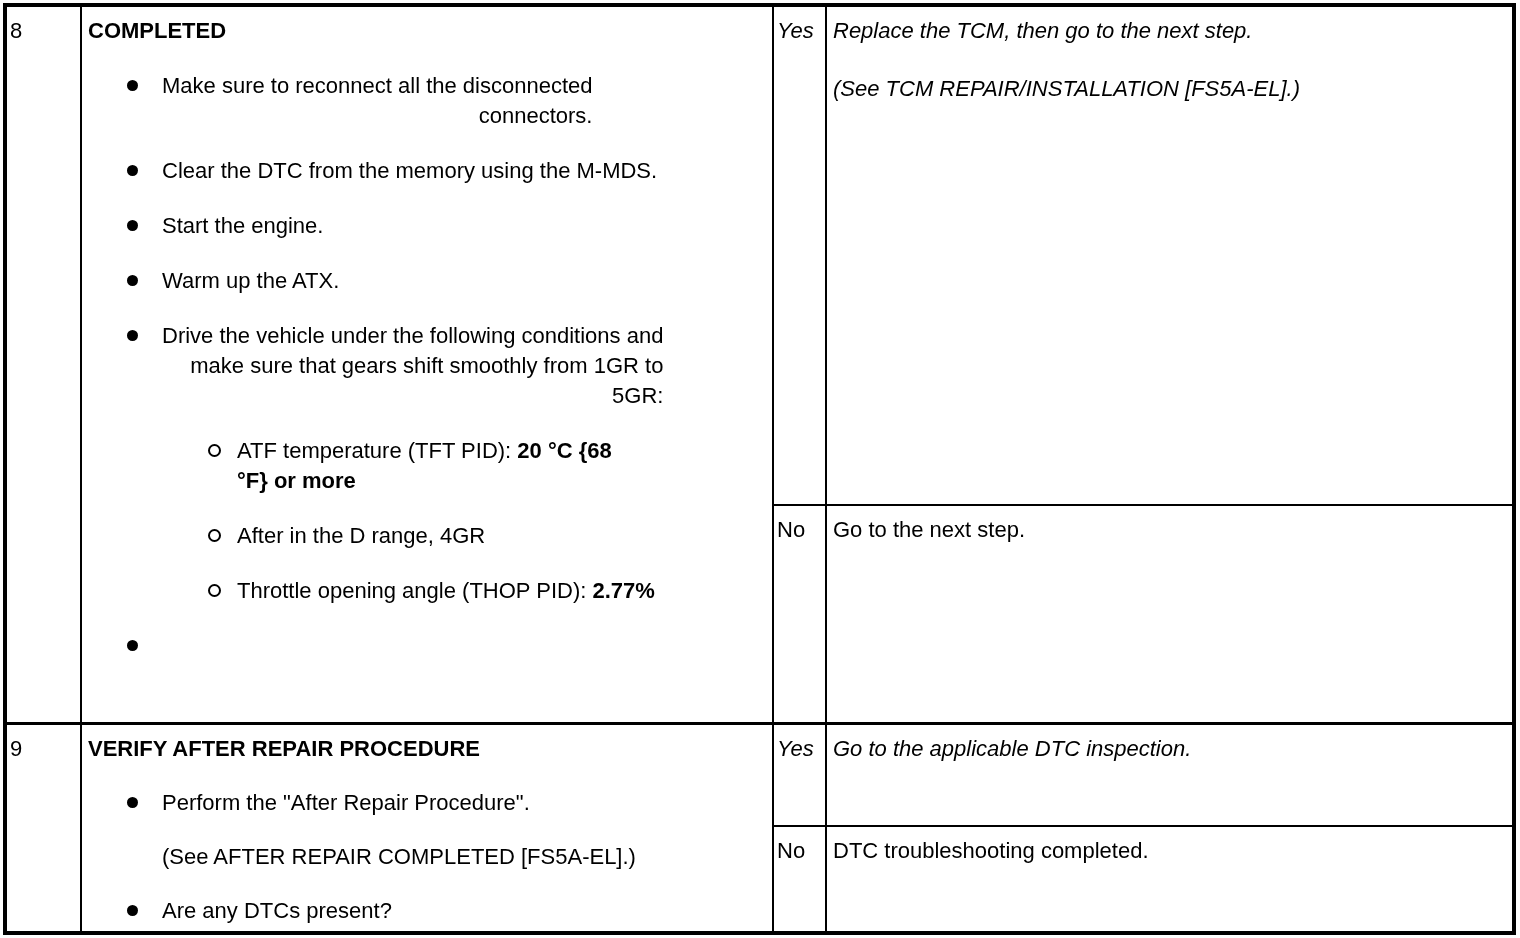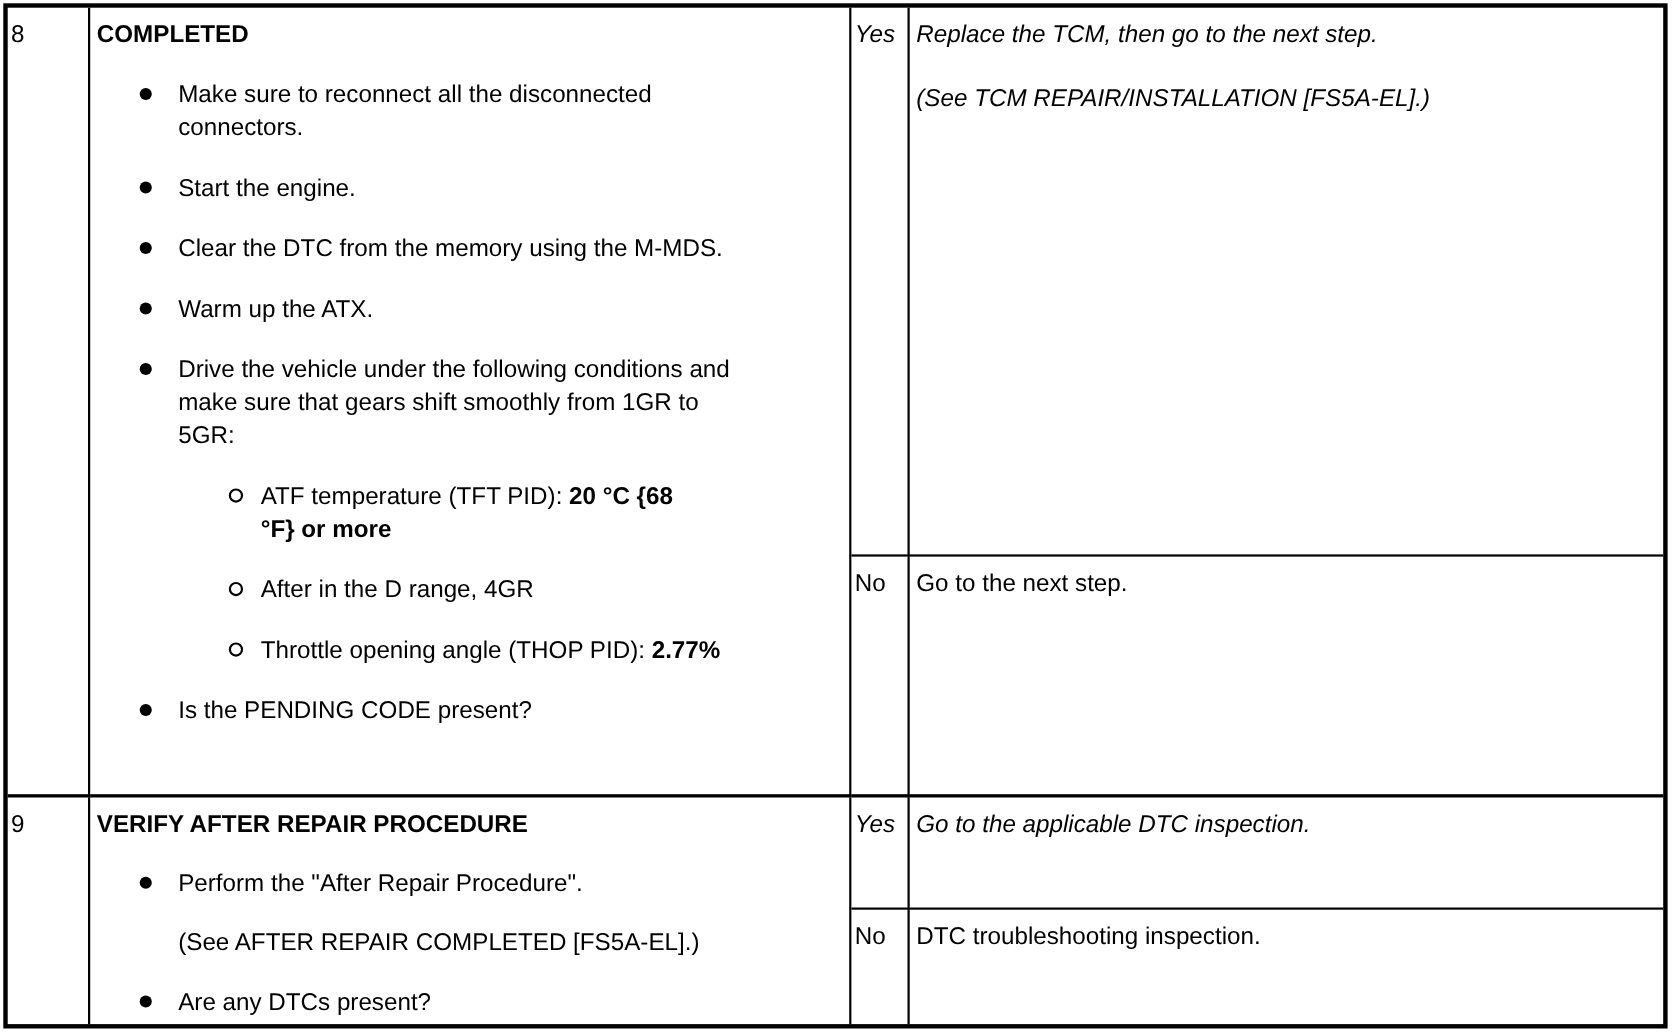--- a/index.html
+++ b/index.html
@@ -57,21 +57,21 @@
 
   .title { font-weight: bold; }
   .line  { display: block; white-space: nowrap; }
   b      { font-weight: bold; }
 
   .item {
     display: flex;
     align-items: flex-start;
     margin-top: 25px;
   }
-  .item.lvl1 { padding-left: 39px; }
+  .item.lvl1 { padding-left: 39px; text-align: right; }
   .item.lvl2 { padding-left: 120px; }
   .item.cont { padding-left: 74px; }
   .r9 .item  { margin-top: 24px; }
 
   .marker-box1 { width: 35px; flex: 0 0 35px; }
   .marker-box2 { width: 29px; flex: 0 0 29px; }
 
   .disc-icon {
     display: block;
     width: 11px; height: 11px;
@@ -112,30 +112,30 @@
         <span class="line">Make sure to reconnect all the disconnected</span>
         <span class="line">connectors.</span>
       </span>
     </div>
 
     <div class="item lvl1">
       <span class="marker-box1">
           <span class="disc-icon"></span>
         </span>
       <span>
+        <span class="line">Clear the DTC from the memory using the M-MDS.</span>
+      </span>
+    </div>
+
+    <div class="item lvl1">
+      <span class="marker-box1">
+          <span class="disc-icon"></span>
+        </span>
+      <span>
         <span class="line">Start the engine.</span>
-      </span>
-    </div>
-
-    <div class="item lvl1">
-      <span class="marker-box1">
-          <span class="disc-icon"></span>
-        </span>
-      <span>
-        <span class="line">Clear the DTC from the memory using the M-MDS.</span>
       </span>
     </div>
 
     <div class="item lvl1">
       <span class="marker-box1">
           <span class="disc-icon"></span>
         </span>
       <span>
         <span class="line">Warm up the ATX.</span>
       </span>
@@ -177,23 +177,20 @@
         </span>
       <span>
         <span class="line"><span>Throttle opening angle (THOP PID): </span><b>2.77%</b></span>
       </span>
     </div>
 
     <div class="item lvl1">
       <span class="marker-box1">
           <span class="disc-icon"></span>
         </span>
-      <span>
-        <span class="line">Is the PENDING CODE present?</span>
-      </span>
     </div>
   </div>
 
   <div class="cell yes8v verdict-cell br2 bb2">
     <span class="line">Yes</span>
   </div>
   <div class="cell yes8r result-cell bb2">
     <span class="line">Replace the TCM, then go to the next step.</span>
     <span class="line para2">(See TCM REPAIR/INSTALLATION [FS5A-EL].)</span>
   </div>
@@ -243,16 +240,16 @@
     <span class="line">Yes</span>
   </div>
   <div class="cell yes9r result-cell bb2">
     <span class="line">Go to the applicable DTC inspection.</span>
   </div>
 
   <div class="cell no9v verdict-cell br2">
     <span class="line">No</span>
   </div>
   <div class="cell no9r result-cell">
-    <span class="line">DTC troubleshooting inspection.</span>
+    <span class="line">DTC troubleshooting completed.</span>
   </div>
 
 </div>
 
 </body></html>

